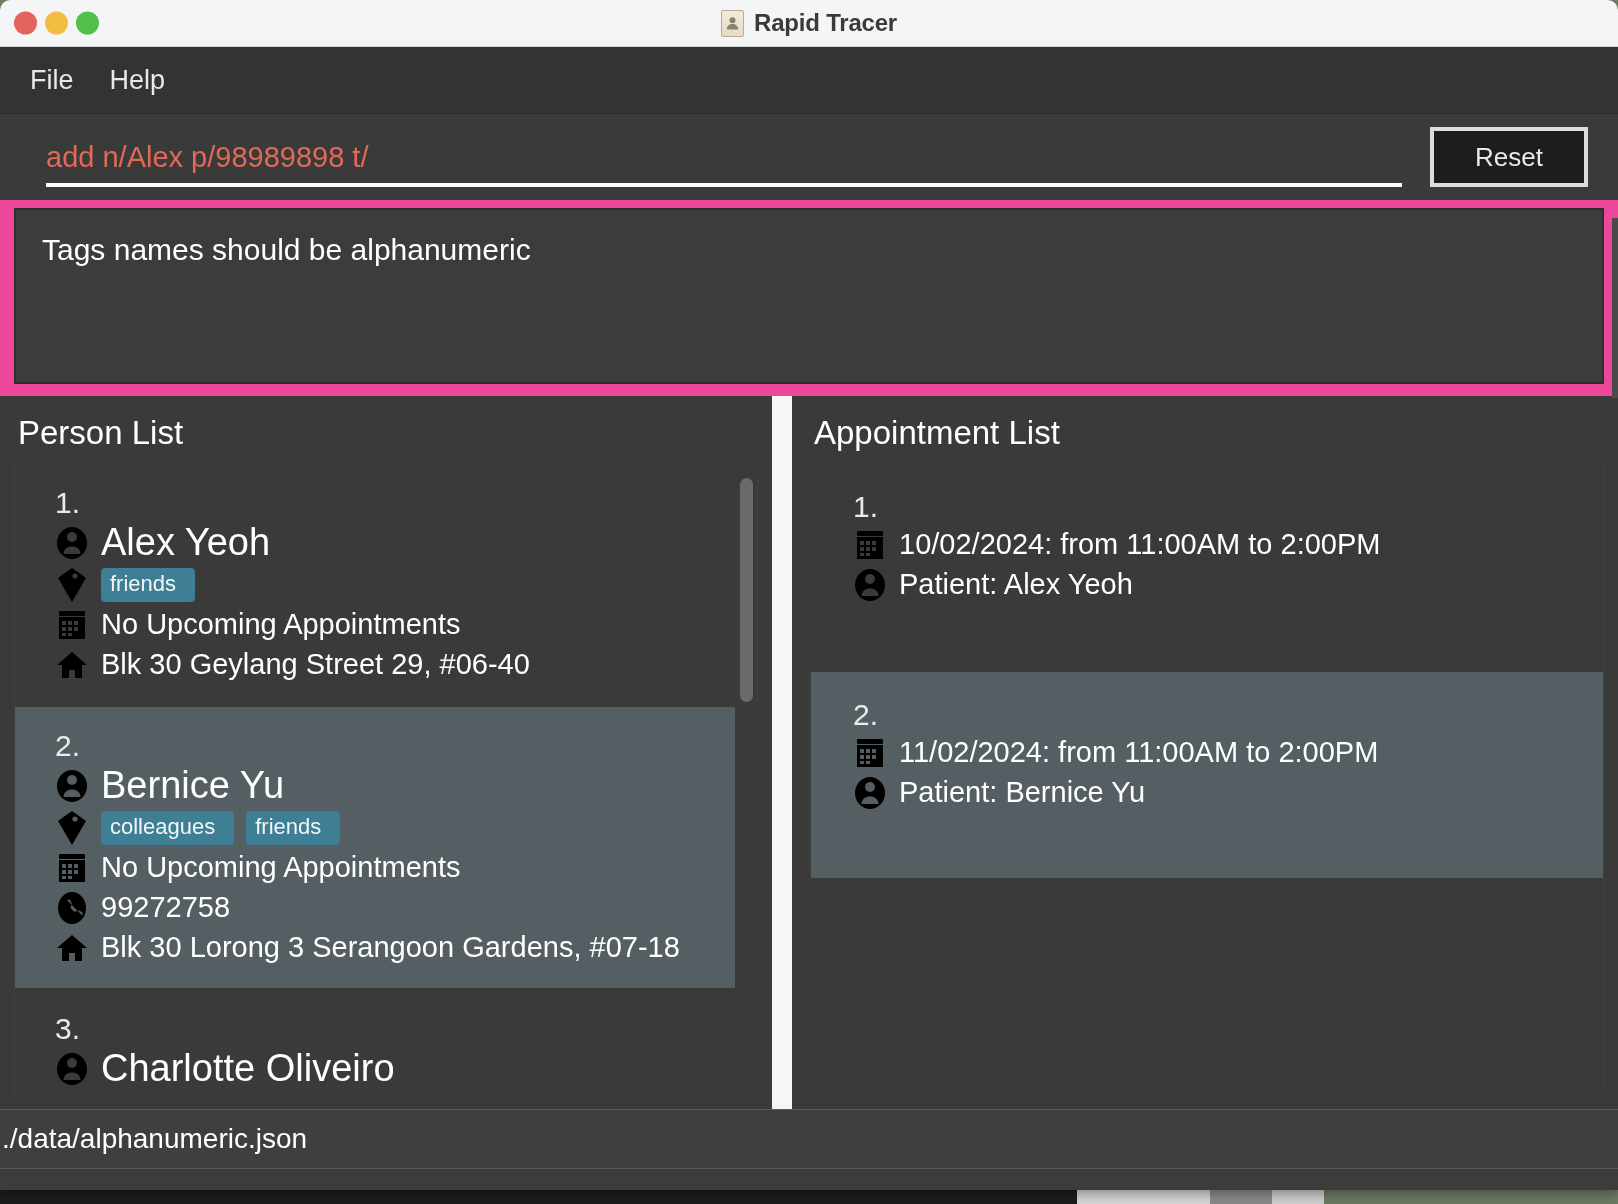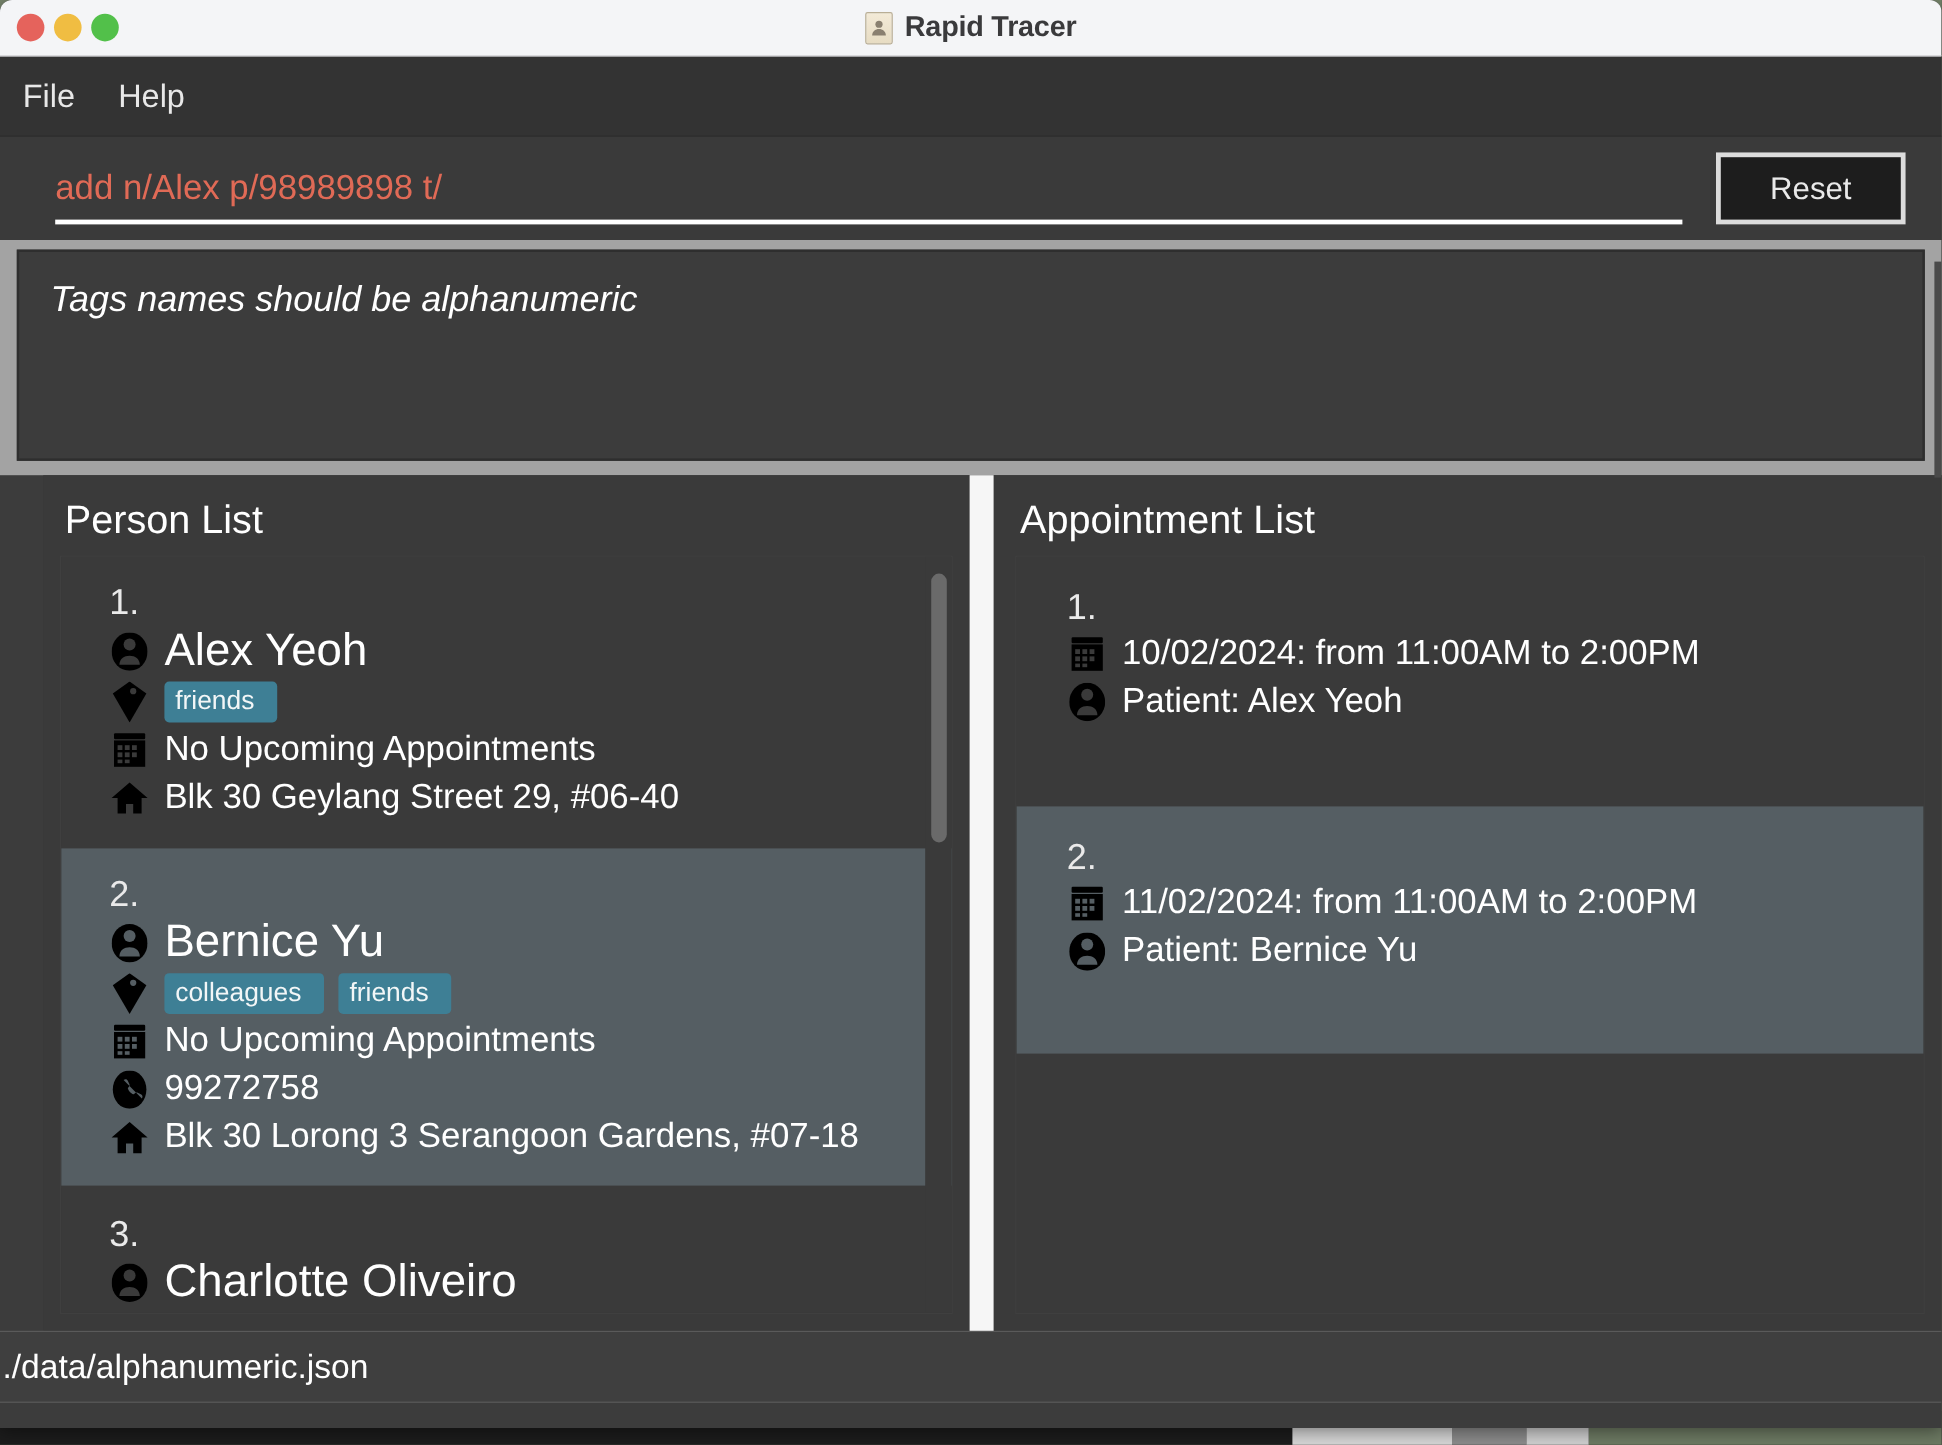--- a/index.html
+++ b/index.html
@@ -85,21 +85,21 @@
     color: #3a3a3c;
     letter-spacing: -0.2px;
   }
 
   
   .menubar {
     height: 67px;
     background: #333333;
     display: flex;
     align-items: center;
-    padding-left: 19px;
+    padding-left: 30px;
     gap: 36px;
     border-bottom: 1px solid #2c2c2c;
   }
   .menu-item {
     font-size: 27px;
     color: #e8e8e8;
     cursor: default;
     line-height: 1;
   }
 
@@ -142,42 +142,40 @@
     font-size: 26px;
     font-family: "Liberation Sans", sans-serif;
     display: flex;
     align-items: center;
     justify-content: center;
     cursor: pointer;
   }
 
   
   .result-wrap {
-    background: #a3a3a3;
+    background: #ec4899;
     padding: 8px 14px 12px 14px;
-    font-style: italic;
   }
   .result-box {
     height: 176px;
     background: #3c3c3c;
     border: 2px solid #2e2e2e;
     padding: 22px 26px;
   }
   .result-text {
     font-size: 30px;
     color: #ffffff;
     line-height: 1.2;
   }
 
   
   .panels {
     display: flex;
     height: 713px;
     background: #3a3a3a;
-    margin-left: 36px;
   }
   .panel-left  { width: 772px; padding: 16px 14px 0 14px; }
   .panel-right { flex: 1;      padding: 16px 14px 0 18px; }
   .panel-divider {
     width: 20px;
     background: #f6f6f6;
     flex: 0 0 20px;
   }
   .panel-title {
     font-size: 33px;

